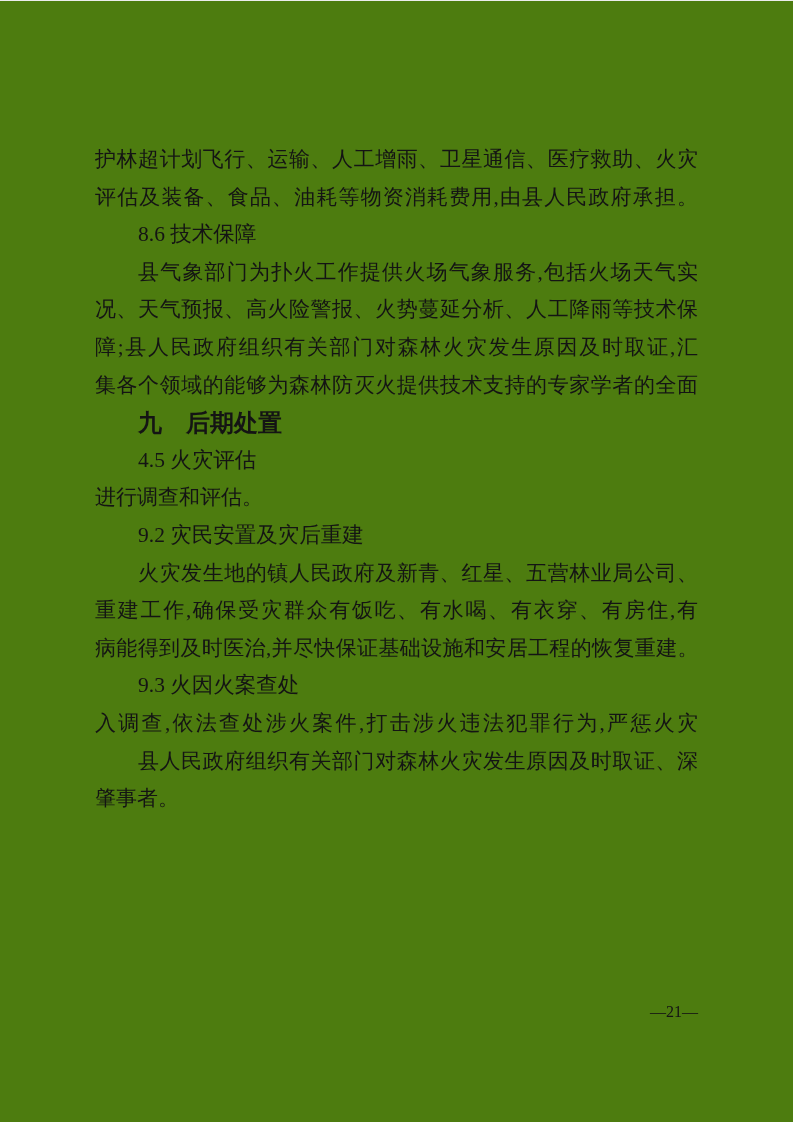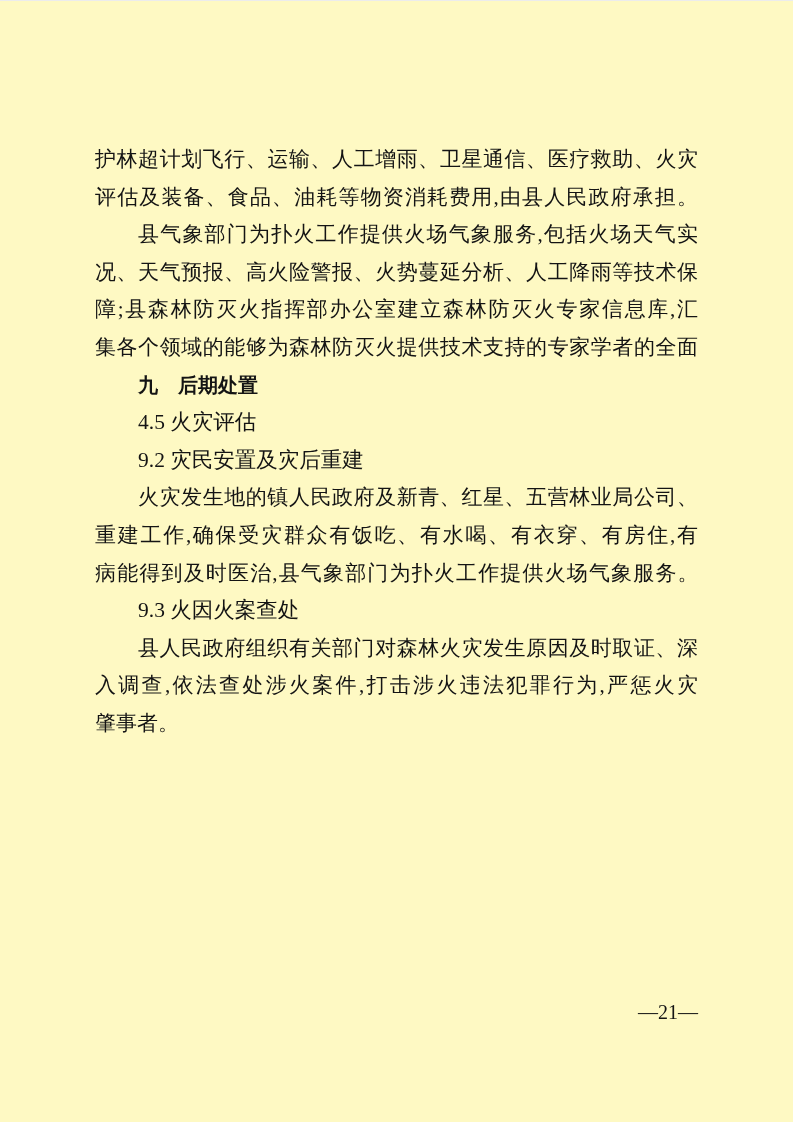--- a/index.html
+++ b/index.html
@@ -5,21 +5,21 @@
   html, body {
     margin: 0;
     padding: 0;
     background: #ffffff;
     font-family: "Liberation Serif", "DejaVu Serif", serif;
   }
   .page {
     position: relative;
     width: 793px;
     height: 1122px;
-    background: #fef9c3;
+    background: #4d7c0f;
     border-top: 1px solid #ececec;
     overflow: hidden;
     color: #141414;
   }
   .doc-body {
     position: absolute;
     left: 95px;
     top: 140px;
     width: 603px;
   }
@@ -40,52 +40,54 @@
     text-indent: 43px;
   }
   .tight {
     letter-spacing: -0.6px;
   }
   .h-kai {
     font-size: 21.5px;
     font-family: "Liberation Serif", "DejaVu Serif", serif;
   }
   .h-bold {
-    font-size: 20px;
+    font-size: 24px;
     font-weight: 700;
     font-family: "Liberation Sans", "DejaVu Sans", sans-serif;
   }
   .footer {
     position: absolute;
     right: 95px;
     top: 996px;
     height: 30px;
     line-height: 30px;
-    font-size: 20px;
+    font-size: 16px;
     color: #141414;
     font-family: "Liberation Serif", "DejaVu Serif", serif;
     margin-left: 48px;
   }
 </style>
 </head>
 <body>
 
 <div class="page">
   <div class="doc-body">
       <div class="line fill">护林超计划飞行、运输、人工增雨、卫星通信、医疗救助、火灾</div>
       <div class="line fill">评估及装备、食品、油耗等物资消耗费用,由县人民政府承担。</div>
+      <div class="line h-kai ind">8.6 技术保障</div>
       <div class="line fill ind">县气象部门为扑火工作提供火场气象服务,包括火场天气实</div>
       <div class="line fill">况、天气预报、高火险警报、火势蔓延分析、人工降雨等技术保</div>
-      <div class="line fill">障;县森林防灭火指挥部办公室建立森林防灭火专家信息库,汇</div>
+      <div class="line fill">障;县人民政府组织有关部门对森林火灾发生原因及时取证,汇</div>
       <div class="line fill">集各个领域的能够为森林防灭火提供技术支持的专家学者的全面</div>
       <div class="line h-bold ind">九　后期处置</div>
       <div class="line h-kai ind">4.5 火灾评估</div>
+      <div class="line">进行调查和评估。</div>
       <div class="line h-kai ind">9.2 灾民安置及灾后重建</div>
       <div class="line fill ind">火灾发生地的镇人民政府及新青、红星、五营林业局公司、</div>
       <div class="line fill">重建工作,确保受灾群众有饭吃、有水喝、有衣穿、有房住,有</div>
-      <div class="line fill tight">病能得到及时医治,县气象部门为扑火工作提供火场气象服务。</div>
+      <div class="line fill tight">病能得到及时医治,并尽快保证基础设施和安居工程的恢复重建。</div>
       <div class="line h-kai ind">9.3 火因火案查处</div>
+      <div class="line fill">入调查,依法查处涉火案件,打击涉火违法犯罪行为,严惩火灾</div>
       <div class="line fill ind">县人民政府组织有关部门对森林火灾发生原因及时取证、深</div>
-      <div class="line fill">入调查,依法查处涉火案件,打击涉火违法犯罪行为,严惩火灾</div>
       <div class="line">肇事者。</div>
     </div>
   <div class="footer">—21—</div>
 </div>
 
 </body></html>

